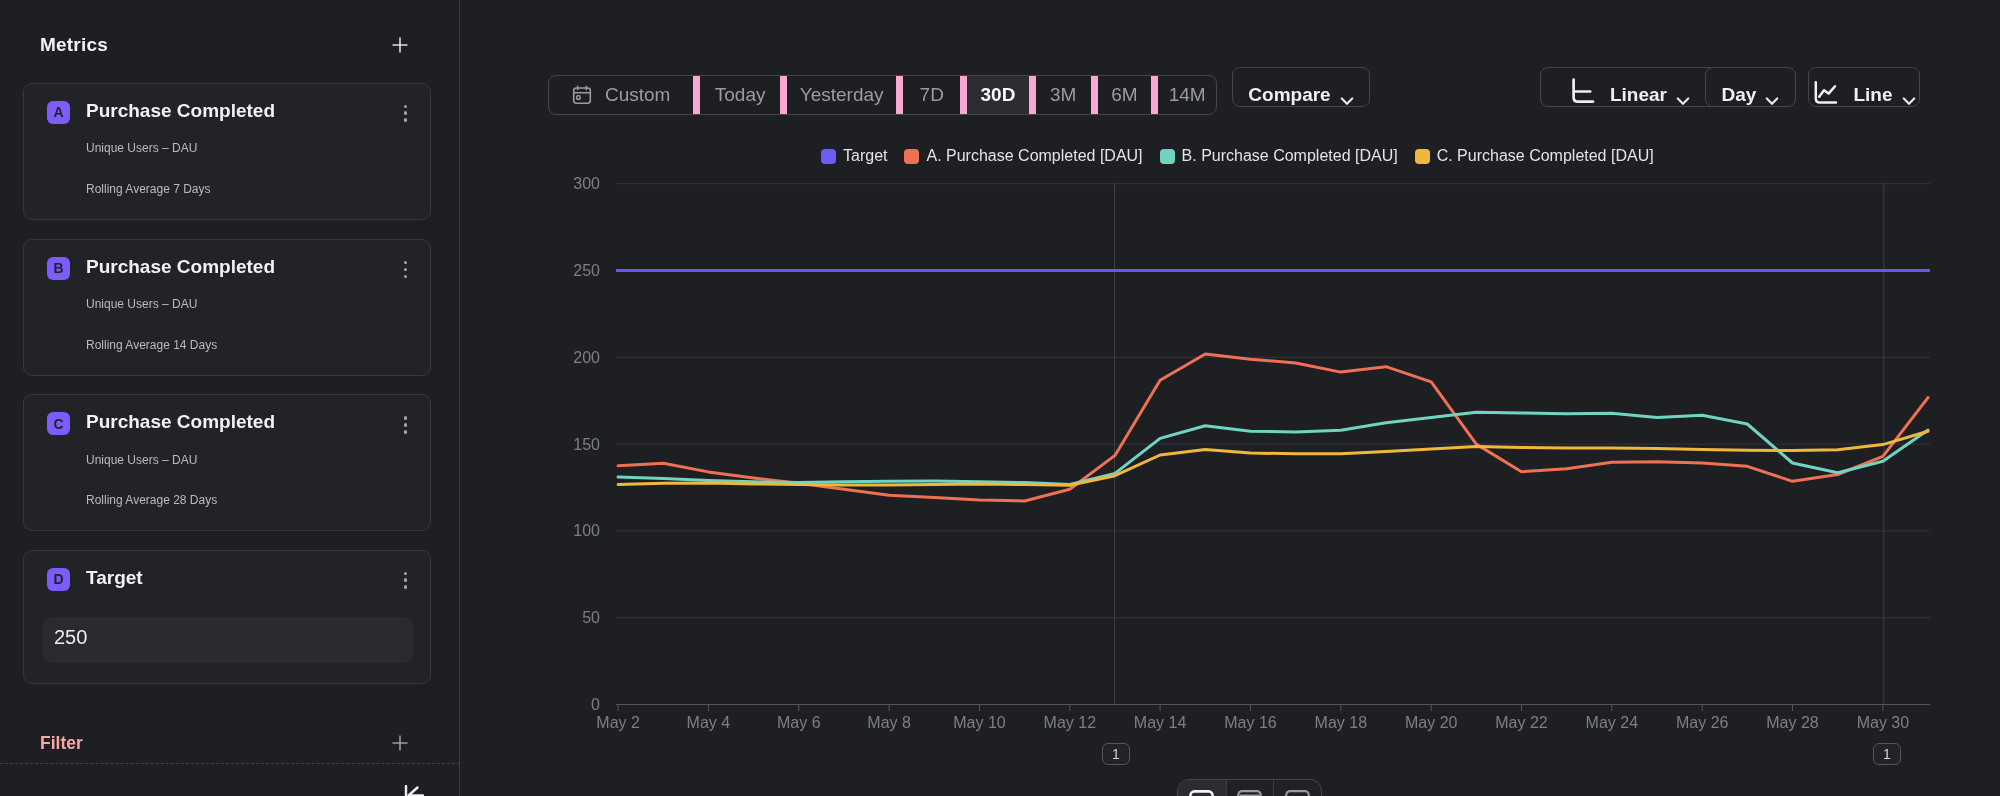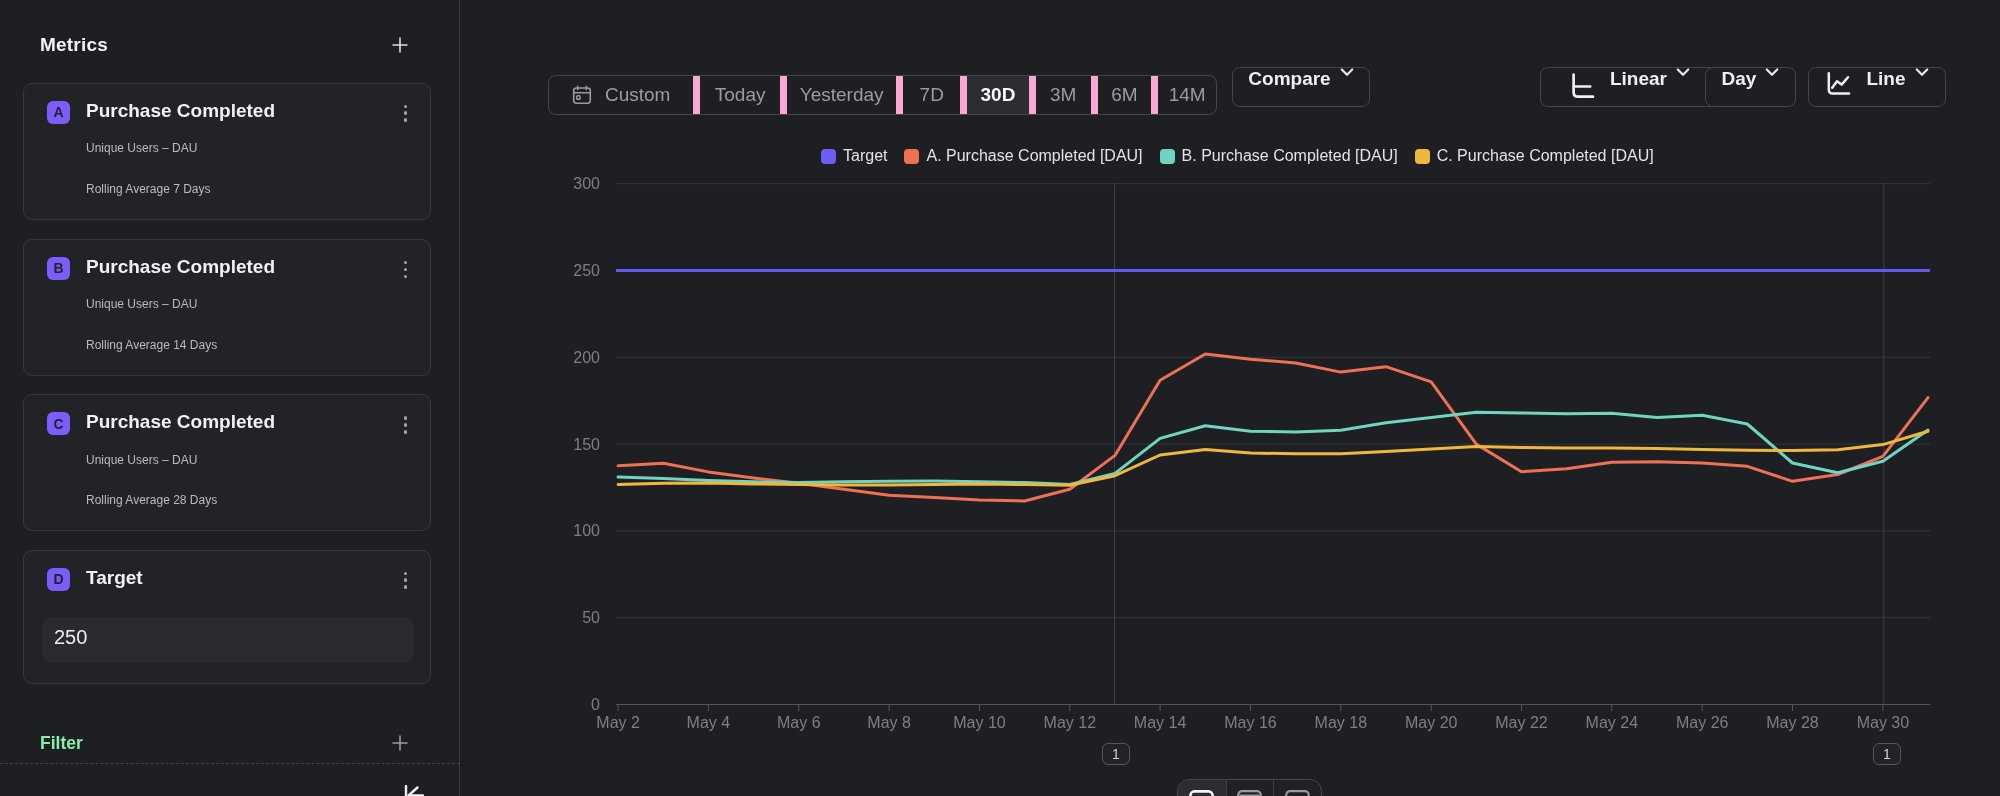--- a/index.html
+++ b/index.html
@@ -15,21 +15,21 @@
 .badge { position:absolute; left:23px; top:17px; width:23px; height:23px; border-radius:6px;
   background:#7c5cfa; color:#222327; font-size:14px; font-weight:700;
   display:flex; align-items:center; justify-content:center; }
 .ctitle { position:absolute; left:62px; top:16px; font-size:19px; font-weight:700; color:#f2f2f4; }
 .csub { position:absolute; left:62px; font-size:12px; color:#b9bbc0; }
 .kebab { position:absolute; right:22.5px; top:21px; width:4px; }
 .kebab i { display:block; width:3.4px; height:3.4px; border-radius:50%; background:#a3a5ab; margin-bottom:3.6px; }
 
 
 .btn { position:absolute; top:67px; height:40px; border:1px solid #45464c; border-radius:8px;
-  display:flex; align-items:flex-start; justify-content:center; color:#f0f0f2;
+  display:flex; align-items:flex-end; justify-content:center; color:#f0f0f2;
   font-size:19px; font-weight:700; gap:9px; background:#1e1f23; }
 #segw { position:absolute; left:548px; top:67px; height:40px; width:669px;
   border:1px solid #45464c; border-radius:8px; display:flex; overflow:hidden;margin-top:8px; }
 .seg { display:flex; align-items:center; justify-content:center; gap:13px;
   font-size:19px; color:#9a9ca3; border-left:7px solid #f9a8d4; height:100%; }
 .seg:first-child { border-left:none; }
 .seg.on { background:#2c2d32; color:#fafafa; font-weight:700; }
 
 
 #legend { position:absolute; left:821px; top:147px; display:flex;
@@ -97,21 +97,21 @@
   <div class="card" style="top:549.5px;height:134px">
     <div class="badge">D</div>
     <div class="ctitle">Target</div>
     <div class="kebab">
         <i></i>
         <i></i>
         <i></i>
       </div>
     <div class="abs" style="left:18px;top:66px;width:372px;height:46px;background:#2a2b30;border-radius:10px;color:#ececed;font-size:20px;display:flex;align-items:center;padding:0 0 4px 12px">250</div>
   </div>
-  <div class="abs" style="left:40px;top:733px;font-size:17.5px;font-weight:700;color:#86efac">Filter</div>
+  <div class="abs" style="left:40px;top:733px;font-size:17.5px;font-weight:700;color:#fca5a5">Filter</div>
   <div class="abs" style="left:391px;top:734px"><svg width="18" height="18" viewBox="0 0 18 18">
         <path d="M9 1.5v15M1.5 9h15" stroke="#9a9ca3" stroke-width="1.6"></path>
       </svg></div>
   <div class="abs" style="left:0;top:763px;width:460px;border-top:1px dashed #42434a"></div>
   <div class="abs" style="left:400px;top:785px"><svg width="24" height="22" viewBox="0 0 24 22" fill="none">
         <path d="M6 1v21" stroke="#f0f0f2" stroke-width="2.4" stroke-linecap="round"></path>
         <path d="M23 10.5H8.5m0 0 9-8m-9 8 9 8" stroke="#f0f0f2" stroke-width="2.4" stroke-linecap="round" stroke-linejoin="round"></path>
       </svg></div>
 </div>
 
@@ -135,21 +135,21 @@
     </svg></div>
 <div class="btn" style="left:1540px;width:179px"><svg width="27" height="28" viewBox="0 0 27 28" fill="none" style="margin-top:5px;margin-right:5px">
       <path d="M4.6 1.6v17.6c0 2.8 1.7 4.5 4.5 4.5H24" stroke="#f0f0f2" stroke-width="2.7" stroke-linecap="round"></path>
       <path d="M5.2 13.5h16" stroke="#f0f0f2" stroke-width="2.7" stroke-linecap="round"></path>
     </svg>Linear <svg width="14" height="9" viewBox="0 0 14 9" fill="none">
       <path d="M1.8 1.5 7 6.8l5.2-5.3" stroke="#e7e8ea" stroke-width="2.2" stroke-linecap="round" stroke-linejoin="round"></path>
     </svg></div>
 <div class="btn" style="left:1705px;width:91px">Day <svg width="14" height="9" viewBox="0 0 14 9" fill="none">
       <path d="M1.8 1.5 7 6.8l5.2-5.3" stroke="#e7e8ea" stroke-width="2.2" stroke-linecap="round" stroke-linejoin="round"></path>
     </svg></div>
-<div class="btn" style="left:1808px;width:138px"><svg width="27" height="26" viewBox="0 0 27 26" fill="none" style="margin-top:3px;margin-right:5px">
+<div class="btn" style="left:1808px;width:112px"><svg width="27" height="26" viewBox="0 0 27 26" fill="none" style="margin-top:3px;margin-right:5px">
       <path d="M3.8 2.2v16.2c0 2.6 1.6 4.2 4.2 4.2H24" stroke="#f0f0f2" stroke-width="2.5" stroke-linecap="round"></path>
       <path d="M7.2 16.8 12 10.2l4.6 3.4 6.4-7.4" stroke="#f0f0f2" stroke-width="2.5" stroke-linecap="round" stroke-linejoin="round"></path>
     </svg>Line <svg width="14" height="9" viewBox="0 0 14 9" fill="none">
       <path d="M1.8 1.5 7 6.8l5.2-5.3" stroke="#e7e8ea" stroke-width="2.2" stroke-linecap="round" stroke-linejoin="round"></path>
     </svg></div>
 
 <div id="legend">
   <div class="litem"><span class="sw" style="background:#6d5ef3"></span>Target</div>
   <div class="litem"><span class="sw" style="background:#ee7154"></span>A. Purchase Completed [DAU]</div>
   <div class="litem"><span class="sw" style="background:#6fd4c1"></span>B. Purchase Completed [DAU]</div>

